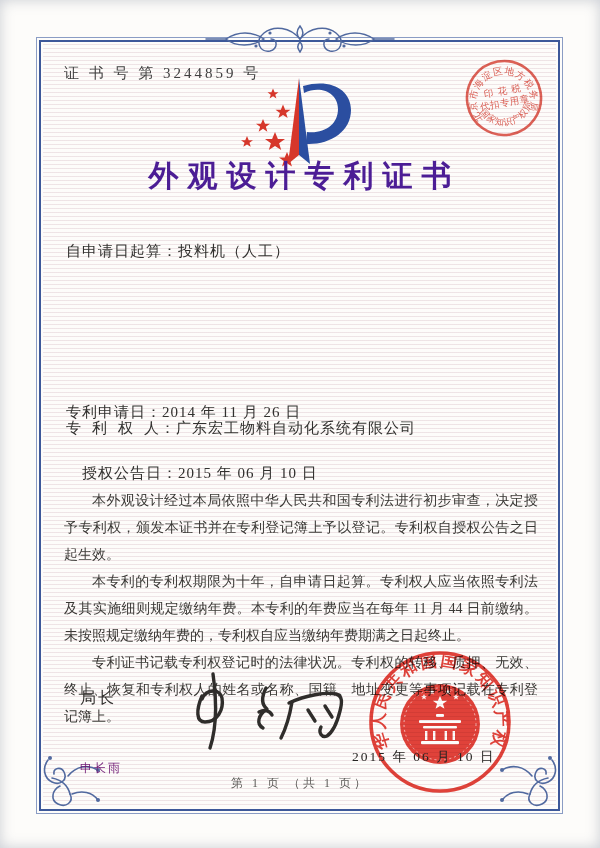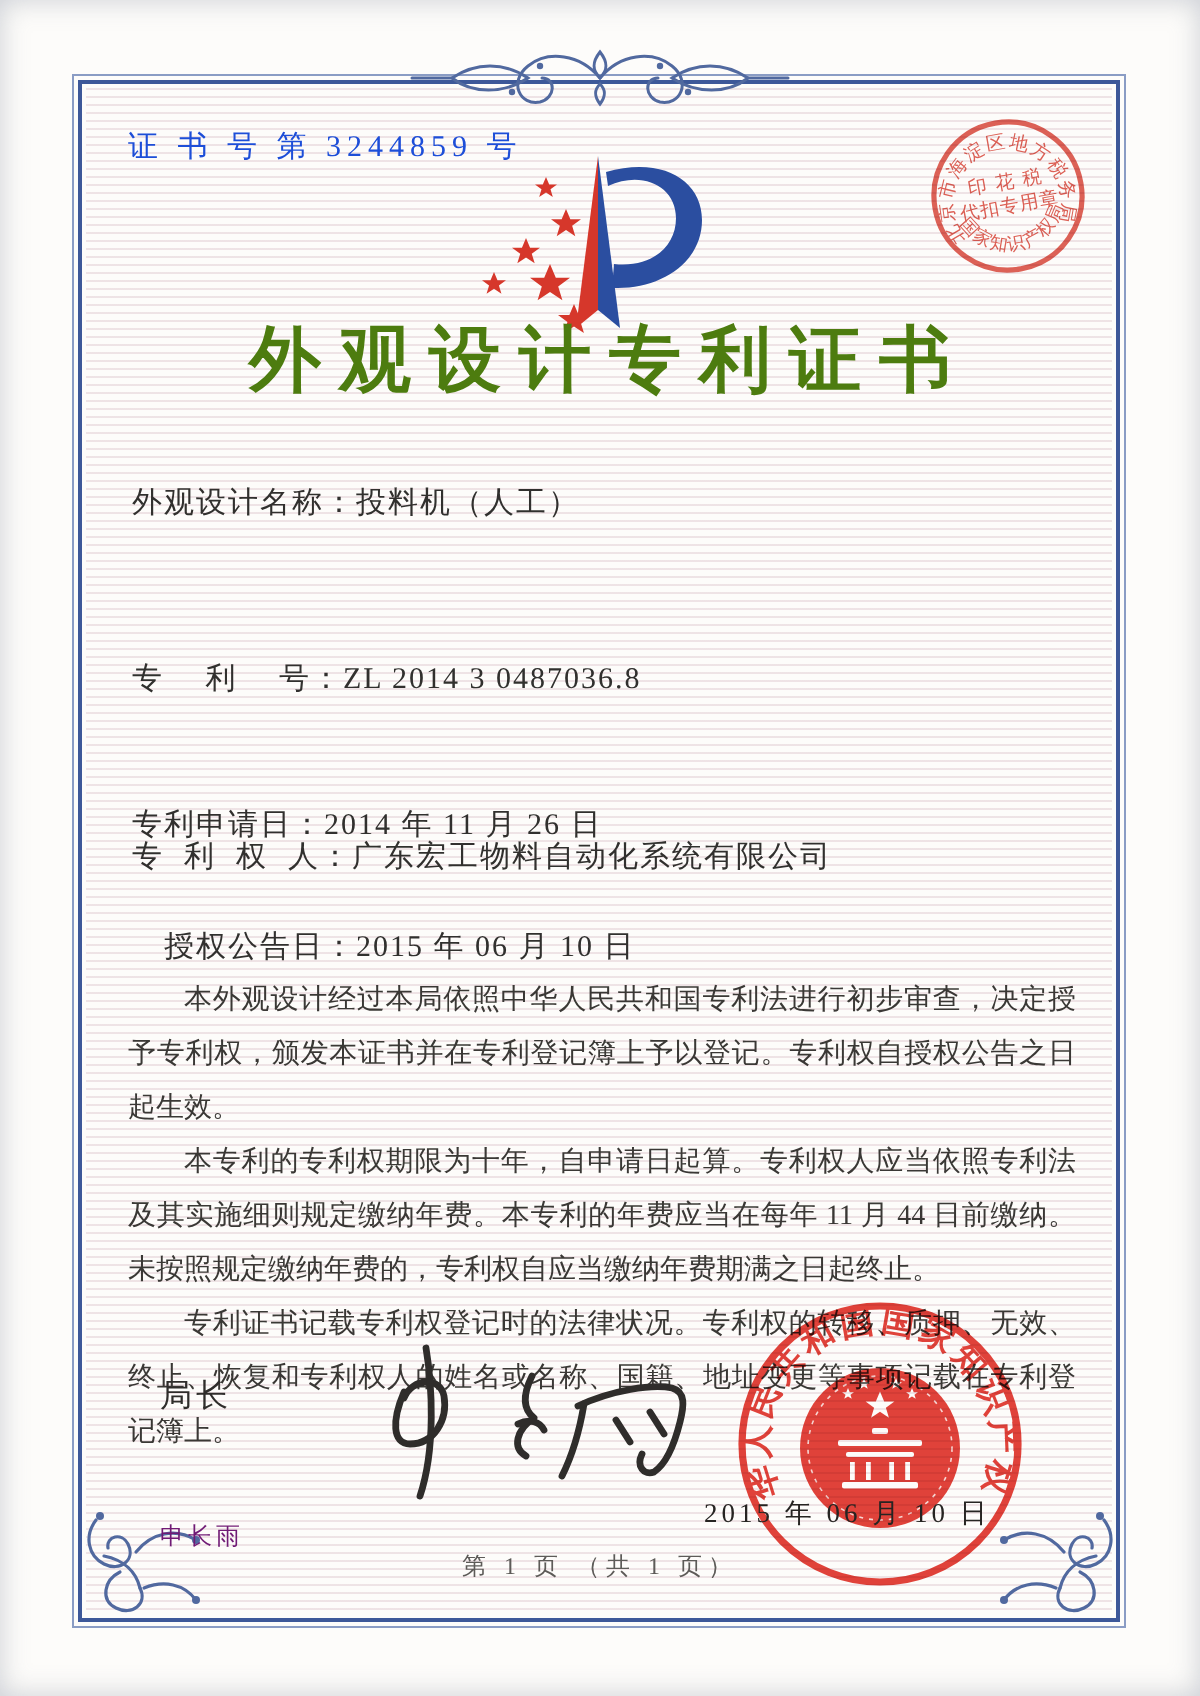--- a/index.html
+++ b/index.html
@@ -17,25 +17,25 @@
   .frame-inner {
     position:absolute; left:2px; top:2px; right:2px; bottom:2px;
     border:2px solid #3d5899;
   }
   .pattern {
     position:absolute; left:6px; top:6px; right:6px; bottom:6px;
     background: repeating-linear-gradient(180deg,
       rgba(205,170,182,.30) 0px, rgba(205,170,182,.30) 1px,
       rgba(255,255,255,0) 1px, rgba(255,255,255,0) 4px);
   }
-  .cert-number { position:absolute; left:64px; top:64px; font-size:15px; letter-spacing:3px; color:#1d4ed8; }
+  .cert-number { position:absolute; left:64px; top:64px; font-size:15px; letter-spacing:3px; color:#404040; }
   .logo { position:absolute; left:233px; top:76px; width:134px; height:106px; }
   .title {
     position:absolute; left:0; top:156px; width:100%; text-align:center;
-    font-size:36px; font-weight:bold; letter-spacing:9px; color:#4d7c0f; text-indent:9px;
+    font-size:30px; font-weight:bold; letter-spacing:9px; color:#4c1d95; text-indent:9px;
   }
   .field { position:absolute; left:66px; font-size:15px; color:#31302e; letter-spacing:1px; white-space:nowrap; }
   .f0{top:242px;} .f1{top:287px;} .f2{top:330px;} .f3{top:374px;margin-top:29px;} .f4{top:419px;font-family:Liberation Mono, monospace;} .f5{top:464px;margin-left:16px;}
   .paras {
     position:absolute; left:64px; top:487px; width:474px;
     font-size:14px; line-height:27px; color:#3a3835; text-align:justify;
   }
   .paras p { text-indent:2em; }
   .director-title { position:absolute; left:80px; top:688px; font-size:16px; letter-spacing:2px; color:#2f2d2b; }
   .director-name  { position:absolute; left:80px; top:760px; font-size:12px; letter-spacing:2px; color:#701a75; }
@@ -116,22 +116,21 @@
       <path transform="translate(50,36) scale(0.75)" d="M0,-10 L2.9,-3.1 10,-3.1 4.1,1.2 6.2,8.1 0,4 -6.2,8.1 -4.1,1.2 -10,-3.1 -2.9,-3.1 Z"></path>
       <path transform="translate(30,50) scale(0.7)" d="M0,-10 L2.9,-3.1 10,-3.1 4.1,1.2 6.2,8.1 0,4 -6.2,8.1 -4.1,1.2 -10,-3.1 -2.9,-3.1 Z"></path>
       <path transform="translate(14,66) scale(0.6)" d="M0,-10 L2.9,-3.1 10,-3.1 4.1,1.2 6.2,8.1 0,4 -6.2,8.1 -4.1,1.2 -10,-3.1 -2.9,-3.1 Z"></path>
       <path transform="translate(42,66) scale(1.0)" d="M0,-10 L2.9,-3.1 10,-3.1 4.1,1.2 6.2,8.1 0,4 -6.2,8.1 -4.1,1.2 -10,-3.1 -2.9,-3.1 Z"></path>
       <path transform="translate(54,84) scale(0.8)" d="M0,-10 L2.9,-3.1 10,-3.1 4.1,1.2 6.2,8.1 0,4 -6.2,8.1 -4.1,1.2 -10,-3.1 -2.9,-3.1 Z"></path>
     </g>
   </svg>
 
   <div class="title">外观设计专利证书</div>
 
-  <div class="field f0"><span>外观设计名称：</span><span>投料机（人工）</span></div>
-  <div class="field f2"><span>专　 利　 号：</span><span>ZL 2014 3 0487036.8</span></div>
+  <div class="field f0"><span>自申请日起算：</span><span>投料机（人工）</span></div>
   <div class="field f3"><span>专利申请日：</span><span>2014 年 11 月 26 日</span></div>
   <div class="field f4"><span>专 利 权 人：</span><span>广东宏工物料自动化系统有限公司</span></div>
   <div class="field f5"><span>授权公告日：</span><span>2015 年 06 月 10 日</span></div>
 
   <div class="paras">
     <p>本外观设计经过本局依照中华人民共和国专利法进行初步审查，决定授予专利权，颁发本证书并在专利登记簿上予以登记。专利权自授权公告之日起生效。</p>
     <p>本专利的专利权期限为十年，自申请日起算。专利权人应当依照专利法及其实施细则规定缴纳年费。本专利的年费应当在每年 11 月 44 日前缴纳。未按照规定缴纳年费的，专利权自应当缴纳年费期满之日起终止。</p>
     <p>专利证书记载专利权登记时的法律状况。专利权的转移、质押、无效、终止、恢复和专利权人的姓名或名称、国籍、地址变更等事项记载在专利登记簿上。</p>
   </div>
 

